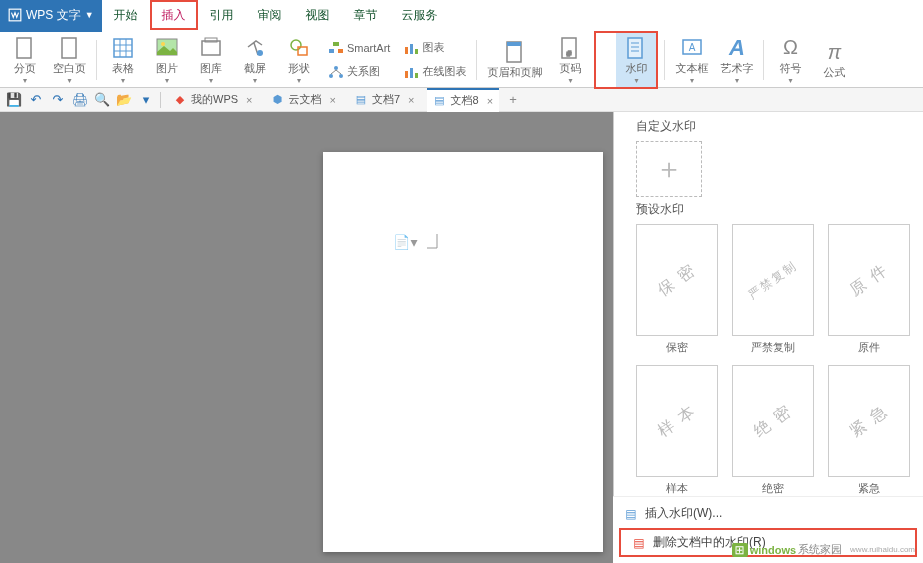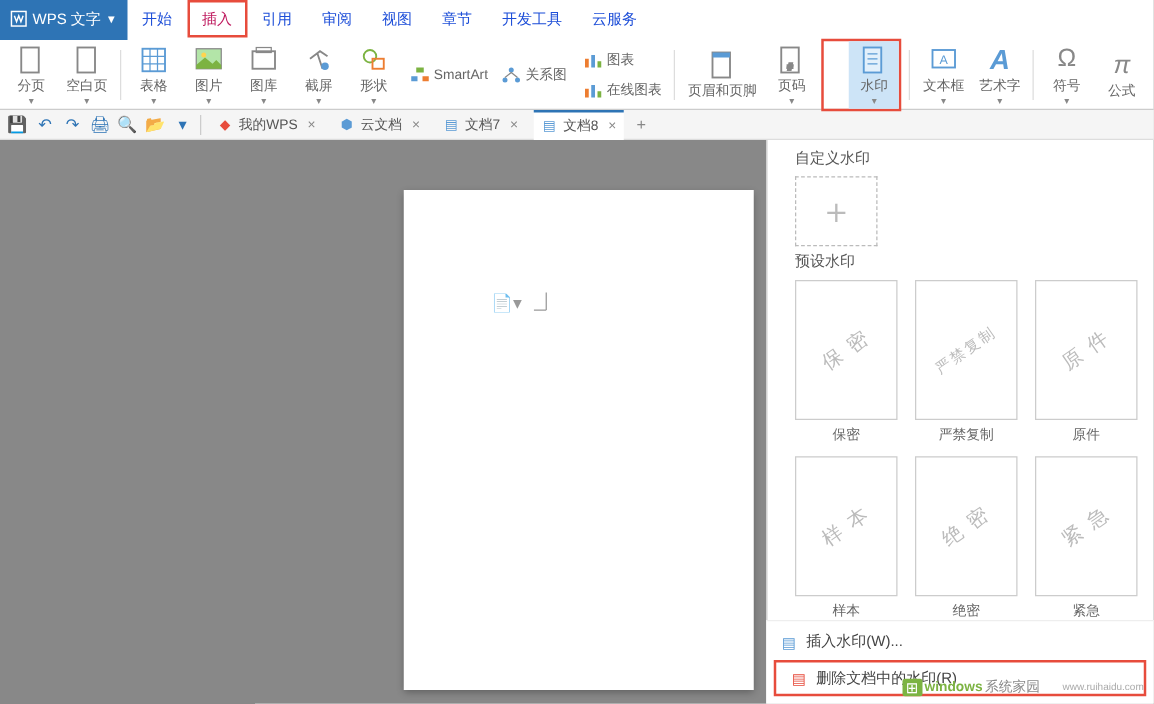--- a/index.html
+++ b/index.html
@@ -2,21 +2,21 @@
 <html><head>
 <meta charset="utf-8">
 <style>
 * { box-sizing: border-box; margin: 0; padding: 0; font-family: "Microsoft YaHei", sans-serif; }
 body { width: 923px; height: 563px; background: #fff; overflow: hidden; position: relative; }
 
 .menubar { height: 30px; display: flex; align-items: center; font-size: 12px; }
 .app-title { background: #2e74b5; color: #fff; height: 34px; display: flex; align-items: center; padding: 0 8px; gap: 4px; }
 .app-title .dd { font-size: 9px; }
 .menu-tabs { display: flex; height: 30px; }
-.menu-tab { padding: 0 12px; display: flex; align-items: center; color: #1d4ed8; cursor: pointer; }
+.menu-tab { padding: 0 12px; display: flex; align-items: center; color: #14532d; cursor: pointer; }
 .menu-tab.active { color: #be185d; }
 .menu-tab-hl { border: 2px solid #e74c3c; padding: 0 10px; }
 
 .ribbon { height: 58px; border-bottom: 1px solid #ccc; display: flex; align-items: center; padding: 2px 5px 0 5px; gap: 4px; }
 .ribbon-btn { display: flex; flex-direction: column; align-items: center; justify-content: center; font-size: 11px; color: #666; padding: 2px 4px; min-width: 40px; height: 54px; cursor: pointer; }
 .ribbon-btn .ico { width: 26px; height: 26px; display: flex; align-items: center; justify-content: center; font-size: 20px; }
 .ribbon-inline { display: flex; align-items: center; font-size: 11px; color: #666; padding: 2px 4px; cursor: pointer; gap: 2px; }
 .ribbon-inline .ico { width: 18px; height: 18px; display: flex; align-items: center; justify-content: center; }
 .divider { width: 1px; height: 40px; background: #ddd; margin: 0 2px; }
 .ribbon-btn.hl, .ribbon-btn-hl-outer { border: 2px solid #e74c3c; }
@@ -49,42 +49,41 @@
 .wm-label { color: #666; font-size: 11px;}
 
 .menu-items { position: absolute; bottom: 0; left: -1px; right: 0; border-top: 1px solid #eee; padding: 4px 0; background: #fff;}
 .menu-item { display: flex; align-items: center; gap: 6px; padding: 4px 10px; font-size: 12px; color: #444; cursor: pointer;}
 .menu-item .ico { width: 16px; height: 16px; display:flex; align-items:center; justify-content:center; font-size: 12px;}
 .menu-item.hl { border: 2px solid #e74c3c; margin: 2px 6px; }
 
 .watermark-logo { position: absolute; right: 8px; bottom: 6px; font-size: 11px; color: #888; display:flex; align-items:center; gap:2px;}
 .watermark-logo b { color: #fff; background: #7cb342; border-radius: 2px; padding: 0 3px; font-weight: normal; font-size: 12px;}
 .watermark-logo .txt { font-weight: bold; color: #7cb342; }
-.watermark-logo .url { font-size: 8px; color: #aaa; margin-left: 16px;}
+.watermark-logo .url { font-size: 8px; color: #aaa; margin-left: 6px;}
 </style>
 </head>
 <body>
 
 <div class="menubar">
   <div class="app-title">
     <svg width="14" height="14" viewBox="0 0 24 24">
         <rect x="2" y="2" width="20" height="20" fill="none" stroke="#fff" stroke-width="2"></rect>
         <path d="M6 8 L9 16 L12 8 L15 16 L18 8" fill="none" stroke="#fff" stroke-width="2"></path>
       </svg>
     <span>WPS 文字</span>
     <span class="dd">▼</span>
   </div>
   <div class="menu-tabs">
     <div class="menu-tab">开始</div>
     <div class="menu-tab active menu-tab-hl">插入</div>
     <div class="menu-tab">引用</div>
     <div class="menu-tab">审阅</div>
     <div class="menu-tab">视图</div>
     <div class="menu-tab">章节</div>
-    <div class="menu-tab">开发工具</div>
     <div class="menu-tab">云服务</div>
   </div>
 </div>
 
 <div class="ribbon">
   <div class="ribbon-btn">
     <span class="ico">
         <svg width="22" height="24" class="svg-doc">
           <rect x="3" y="2" width="14" height="20"></rect>
         </svg>
@@ -149,21 +148,21 @@
   <div class="ribbon-btn">
     <span class="ico">
         <svg width="22" height="22">
           <circle cx="8" cy="8" r="5" fill="none" stroke="#7cb342" stroke-width="1.5"></circle>
           <rect x="10" y="10" width="9" height="8" fill="none" stroke="#ed7d31" stroke-width="1.5"></rect>
         </svg>
       </span>
     <span>形状</span>
       <span class="dd-arrow">▾</span>
   </div>
-  <div style="display:flex; gap:2px;">
+  <div style="display:flex; flex-direction:column; gap:2px;">
     <div class="ribbon-inline">
         <span class="ico">
           <svg width="16" height="14">
             <rect x="5" y="1" width="6" height="4" fill="#7cb342"></rect>
             <rect x="1" y="8" width="5" height="4" fill="#5b9bd5"></rect>
             <rect x="10" y="8" width="5" height="4" fill="#ed7d31"></rect>
           </svg>
         </span>
         <span>SmartArt</span>
       </div>

